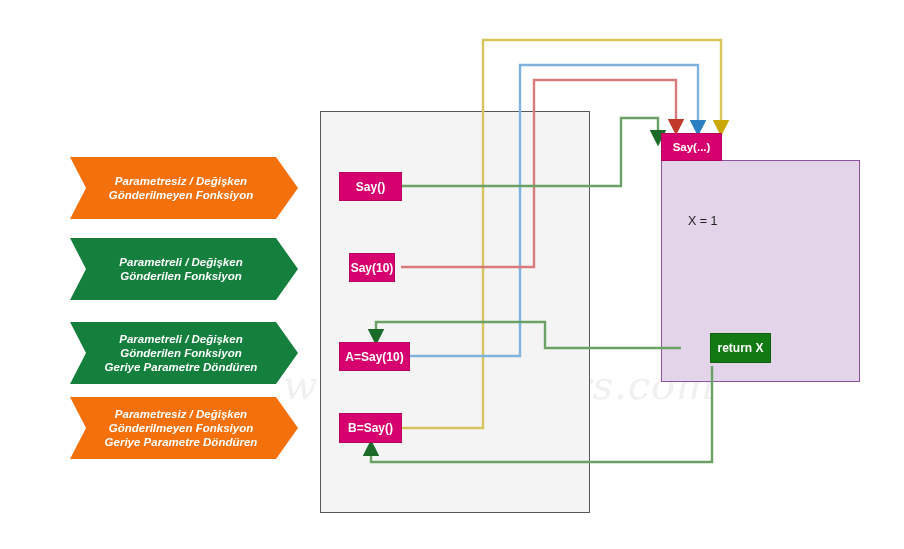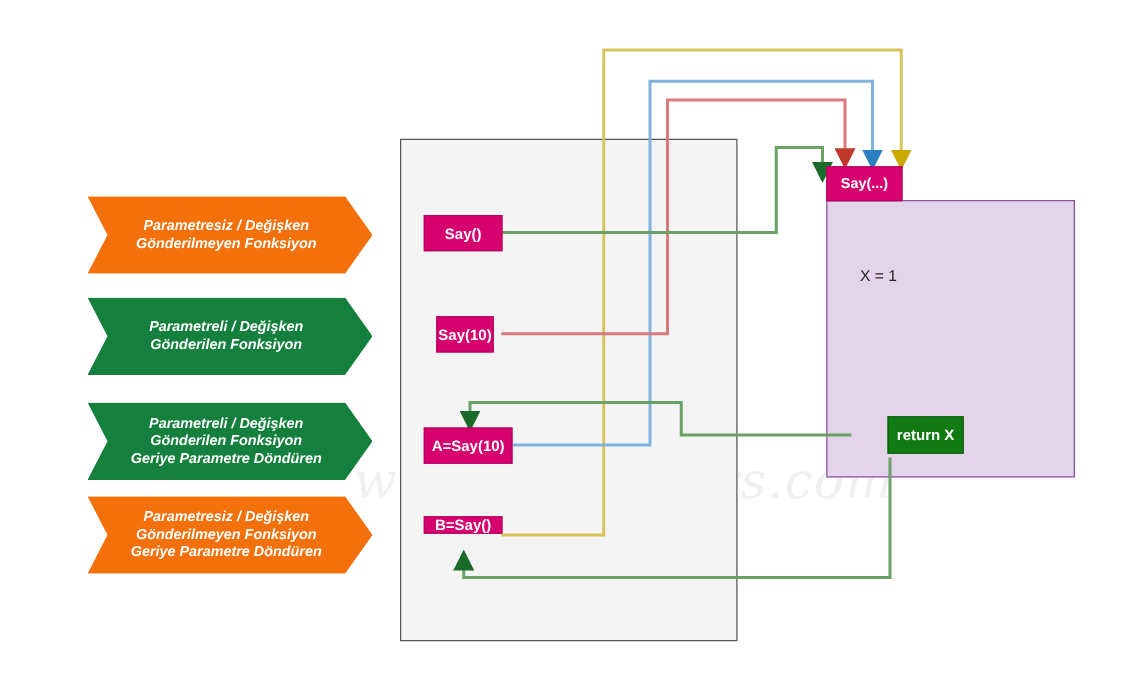--- a/index.html
+++ b/index.html
@@ -145,19 +145,19 @@
 
     <path d="M712,366 L712,462 L371,462 L371,448" fill="none" stroke="#6aa265" stroke-width="2.4" marker-end="url(#ah-green)"></path>
   </svg>
 
   <div class="callbox" style="left:339px;top:172px;width:63px;height:29px;">Say()</div>
 
   <div class="callbox" style="left:349px;top:253px;width:46px;height:29px;">Say(10)</div>
 
   <div class="callbox" style="left:339px;top:342px;width:71px;height:29px;">A=Say(10)</div>
 
-  <div class="callbox" style="left:339px;top:413px;width:63px;height:14px;">B=Say()</div>
+  <div class="callbox" style="left:339px;top:413px;width:63px;height:30px;">B=Say()</div>
 
   <div class="funchead">Say(...)</div>
 
   <div class="retbox" style="left:681px;top:333px;width:61px;height:30px;margin-left:29px;">return X</div>
 
 </div>
 
 </body></html>

